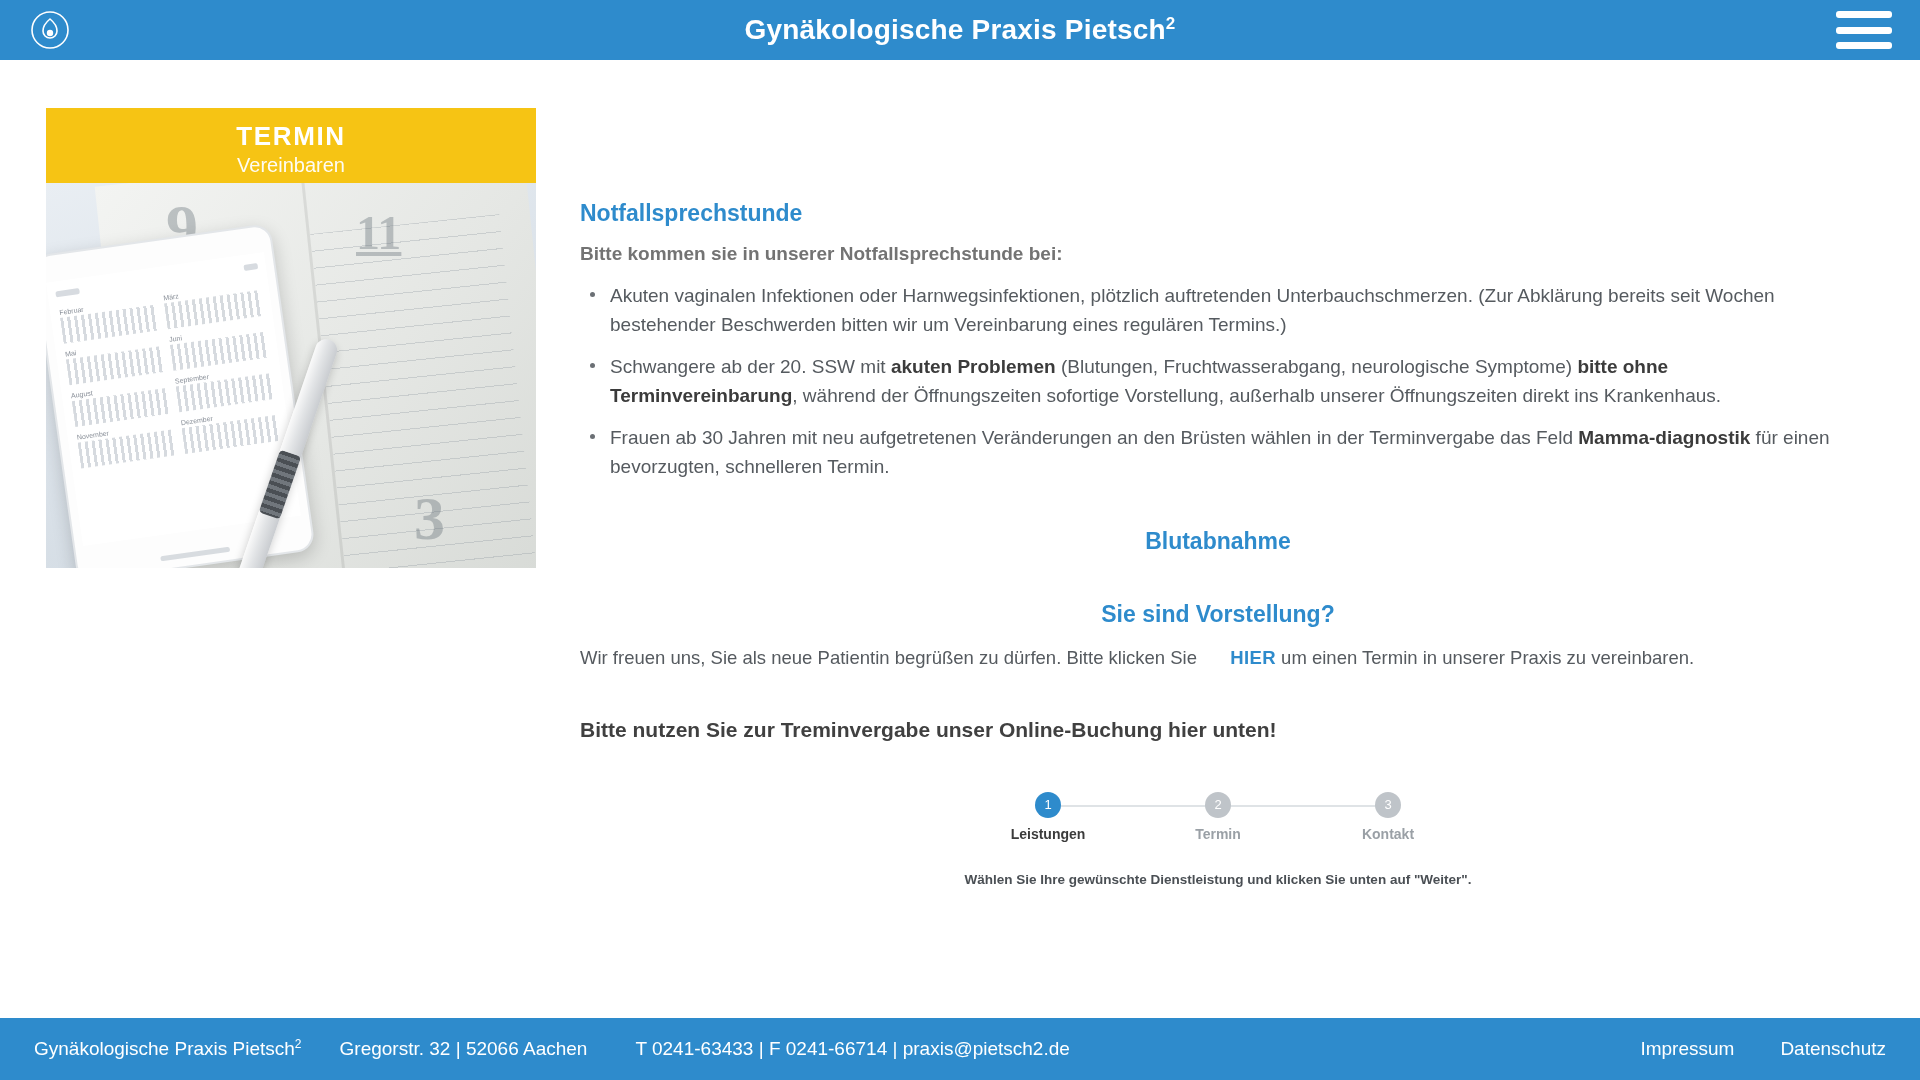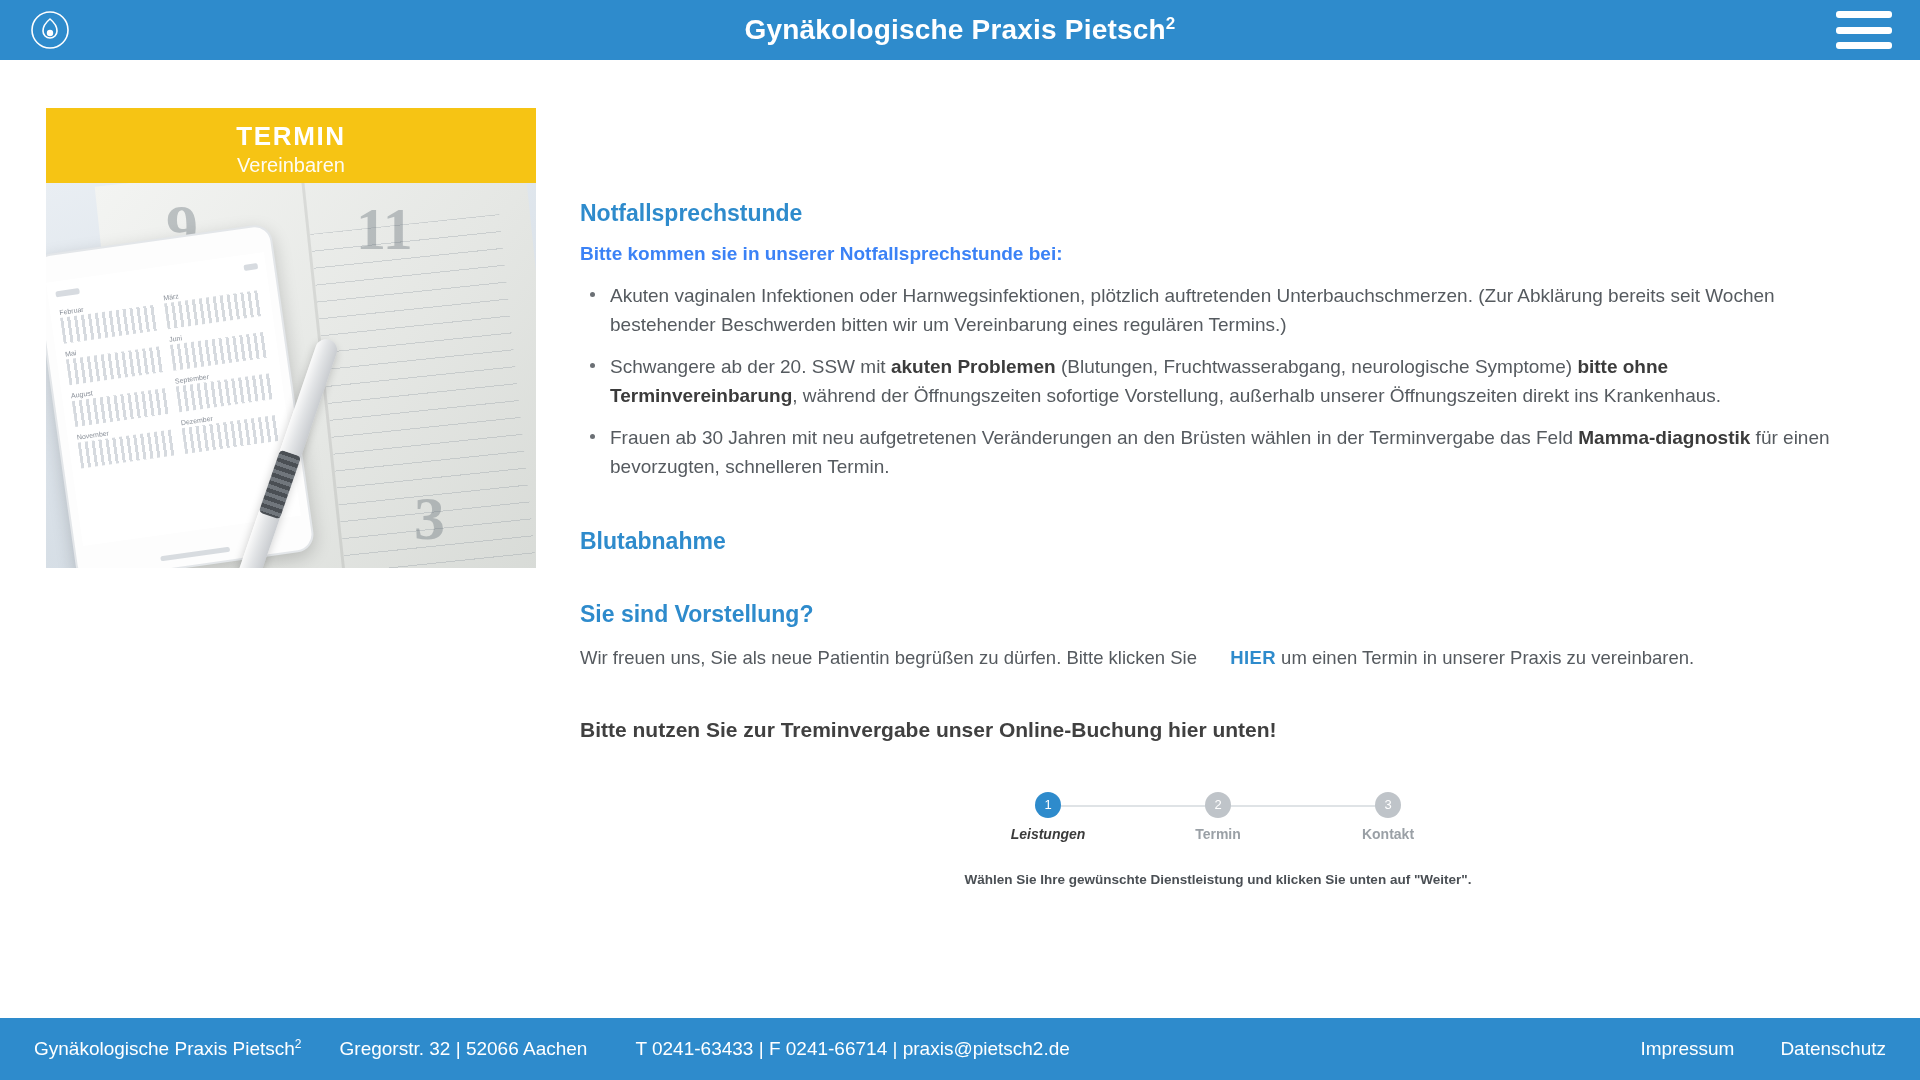--- a/index.html
+++ b/index.html
@@ -120,21 +120,21 @@
       rgba(0,0,0,0) 1px, rgba(0,0,0,0) 17px);
     transform: rotate(-6deg);
   }
   .ph-num {
     position: absolute;
     font-family: "Liberation Serif", serif;
     color: rgba(90,100,110,.35);
     font-weight: bold;
   }
   .ph-num.n9  { left: 120px; top: 8px;  font-size: 64px; }
-  .ph-num.n11 { left: 310px; top: 12px; font-size: 60px; }
+  .ph-num.n11 { left: 310px; top: 22px; font-size: 48px; text-decoration: underline; }
   .ph-num.n3  { left: 368px; top: 300px; font-size: 62px; }
   .phone {
     position: absolute; left: 8px; top: 55px;
     width: 240px; height: 330px;
     background: #fdfdfd;
     border: 2px solid #e3e6e9;
     border-radius: 18px;
     transform: rotate(-8deg);
     box-shadow: 0 6px 18px rgba(0,0,0,.18);
     overflow: hidden;
@@ -205,25 +205,25 @@
     flex: 1 1 auto;
     padding: 116px 56px 0 52px;
     max-width: 1400px;
   }
   h2.section-title {
     color: #2e8bcc;
     font-size: 23px;
     font-weight: bold;
     margin: 16px 0 16px 0;
   }
-  h2.section-title.spaced { margin-top: 46px; }
+  h2.section-title.spaced { margin-top: 46px; text-align: center; }
   .lead {
     font-size: 19px;
     font-weight: bold;
-    color: #3b82f6;
+    color: #737373;
     margin: 0 0 16px 0;
   }
   ul.bullets {
     margin: 0; padding: 0 0 0 26px;
     list-style: none;
   }
   ul.bullets li {
     position: relative;
     font-size: 19px;
     line-height: 1.55;
@@ -287,21 +287,21 @@
     margin: 0 auto 8px auto;
     position: relative;
     z-index: 2;
   }
   .step.active .circle { background: #2e8bcc; }
   .step .label {
     font-size: 14px;
     color: #9aa0a6;
     font-weight: bold;
   }
-  .step.active .label { color: #3b3b3b; font-style: italic; }
+  .step.active .label { color: #3b3b3b; }
   .step:not(:first-child):before {
     content: "";
     position: absolute;
     top: 13px; left: -50%;
     width: 100%;
     height: 2px;
     background: #dfe3e6;
     z-index: 1;
   }
   .stepper-hint {

